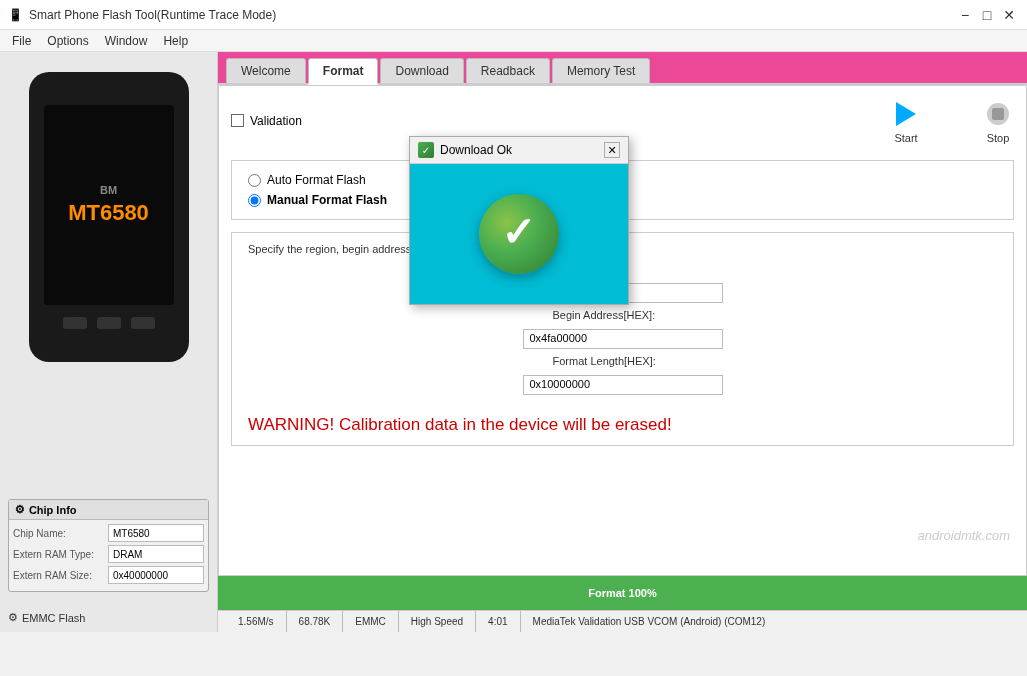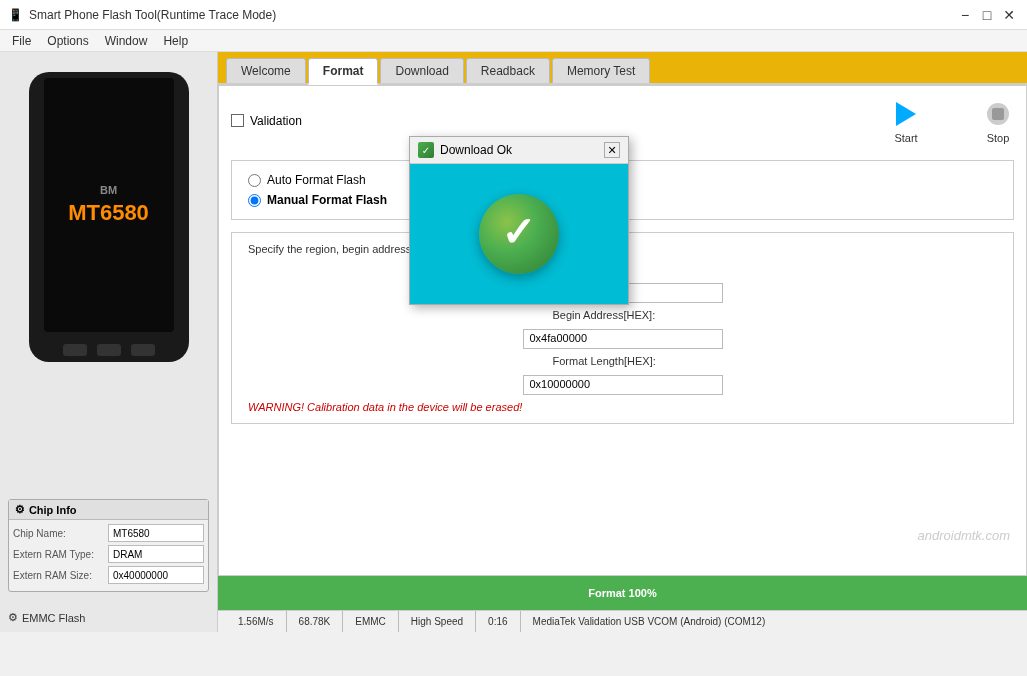--- a/index.html
+++ b/index.html
@@ -89,21 +89,21 @@
       border-radius: 20px;
       display: flex;
       flex-direction: column;
       align-items: center;
       justify-content: center;
       position: relative;
       margin-top: 10px;
     }
     .phone-screen {
       width: 130px;
-      height: 254px;
+      height: 200px;
       background: #0a0a0a;
       border-radius: 4px;
       display: flex;
       align-items: center;
       justify-content: center;
       flex-direction: column;
     }
     .phone-brand {
       font-size: 11px;
       color: #888;
@@ -188,21 +188,21 @@
     .right-panel {
       flex: 1;
       display: flex;
       flex-direction: column;
       background: #f5f5f5;
     }
 
     
     .tabs {
       display: flex;
-      background: #eab308;
+      background: #ec4899;
       padding: 6px 8px 0;
       border-bottom: 2px solid #ccc;
       gap: 2px;
     }
     .tab {
       padding: 5px 14px;
       background: #ddd;
       border: 1px solid #bbb;
       border-bottom: none;
       cursor: pointer;
@@ -332,23 +332,22 @@
     .form-input {
       background: white;
       border: 1px solid #bbb;
       padding: 2px 6px;
       font-size: 11px;
       width: 200px;
       height: 20px;
     }
     .warning-text {
       color: #cc0000;
-      font-size: 11px;
-      margin-top: 6px;
-      font-style: italic;
+      font-size: 17px;
+      margin-top: 20px;
     }
 
     
     .status-bar {
       height: 34px;
       background: #4caf50;
       display: flex;
       align-items: center;
       justify-content: center;
       color: white;
@@ -614,20 +613,20 @@
       <div class="info-cell">
         <span>68.78K</span>
       </div>
       <div class="info-cell">
         <span>EMMC</span>
       </div>
       <div class="info-cell">
         <span>High Speed</span>
       </div>
       <div class="info-cell">
-        <span>0:16</span>
+        <span>4:01</span>
       </div>
       <div class="info-cell">
         <span>MediaTek Validation USB VCOM (Android) (COM12)</span>
       </div>
     </div>
   </div>
 </div>
 
 </body></html>

